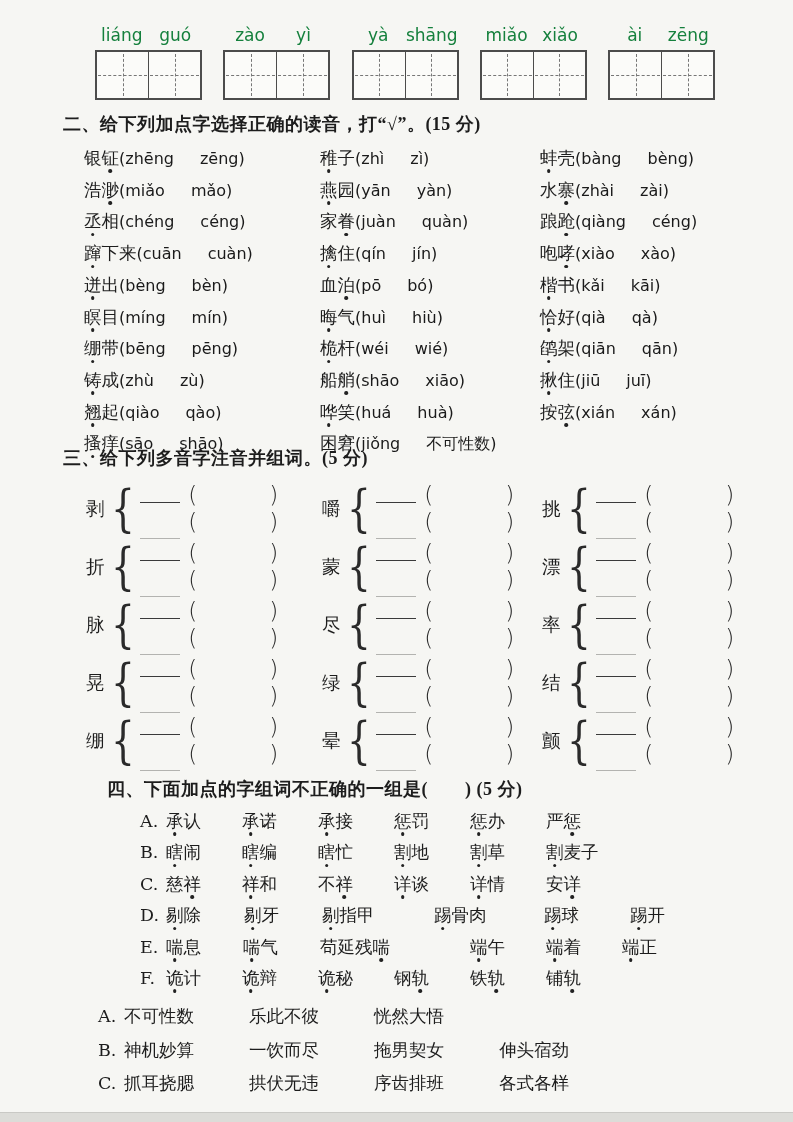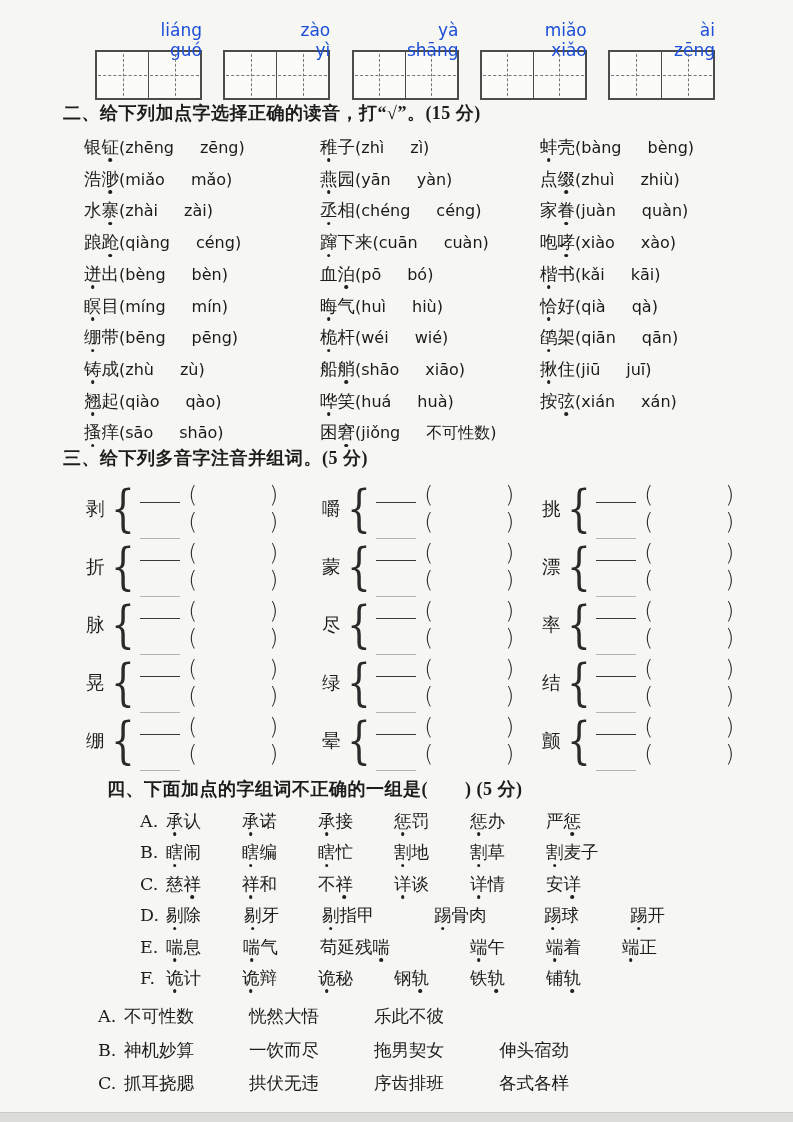--- a/index.html
+++ b/index.html
@@ -4,32 +4,32 @@
 <style>
   html,body{margin:0;padding:0;}
   body{
     width:793px;height:1122px;position:relative;overflow:hidden;
     background:#f6f6f3;color:#1d1d1d;
     font-family:"Liberation Serif","DejaVu Serif",serif;
   }
   
   .pinyin-row{position:absolute;top:20px;left:95px;width:620px;display:flex;justify-content:space-between;}
   .py-group{width:107px;}
-  .py-labels{display:flex;height:30px;align-items:flex-end;font-family:"DejaVu Sans","Liberation Sans",sans-serif;font-size:17px;color:#1d4ed8;flex-direction:column;}
+  .py-labels{display:flex;height:30px;align-items:center;font-family:"DejaVu Sans","Liberation Sans",sans-serif;font-size:17px;color:#15803d;}
   .py-syl{flex:1;text-align:center;white-space:nowrap;}
   .py-boxes{display:flex;height:50px;border:2px solid #4c4c4c;background:#fbfbf9;box-sizing:border-box;}
   .py-cell{flex:1;position:relative;}
   .py-cell + .py-cell{border-left:1.6px solid #4c4c4c;}
   .py-cell::before{content:"";position:absolute;left:50%;top:2px;bottom:2px;border-left:1.5px dashed #777;}
   .py-cell::after{content:"";position:absolute;top:50%;left:1px;right:1px;border-top:1.5px dashed #777;}
   
   .sec{position:absolute;left:0;width:100%;}
   .sec-title{padding-left:63px;font-size:18px;font-weight:700;letter-spacing:0.5px;white-space:nowrap;}
   
-  #sec2{top:101px;}
+  #sec2{top:112px;}
   .pron-grid{margin:7px 4px 0 84px;display:grid;grid-template-columns:236px 220px auto;line-height:30.7px;font-size:17.5px;}
   .p-item{white-space:nowrap;}
   .w .d{position:relative;}
   .d::after{content:"";position:absolute;left:50%;transform:translateX(-50%);bottom:-5px;width:3.6px;height:3.6px;border-radius:50%;background:#222;}
   .pin{font-family:"DejaVu Sans","Liberation Sans",sans-serif;font-size:16px;color:#1a1a1a;}
   .pin .r2{margin-left:26px;}
   
   #sec3{top:446px;}
   .poly-grid{margin:10px 0 0 86px;display:grid;grid-template-columns:236px 220px auto;row-gap:1px;}
   .m-item{height:57px;display:flex;align-items:center;}
@@ -114,26 +114,26 @@
   </div>
 
 <div class="sec" id="sec2">
   <div class="sec-title">二、给下列加点字选择正确的读音，打“√”。(15 分)</div>
   <div class="pron-grid">
       <div class="p-item"><span class="w"><span>银</span><span class="d">钲</span></span><span class="pin">(<span class="r1">zhēng</span><span class="r2">zēng</span>)</span></div>
       <div class="p-item"><span class="w"><span class="d">稚</span><span>子</span></span><span class="pin">(<span class="r1">zhì</span><span class="r2">zì</span>)</span></div>
       <div class="p-item"><span class="w"><span class="d">蚌</span><span>壳</span></span><span class="pin">(<span class="r1">bàng</span><span class="r2">bèng</span>)</span></div>
       <div class="p-item"><span class="w"><span>浩</span><span class="d">渺</span></span><span class="pin">(<span class="r1">miǎo</span><span class="r2">mǎo</span>)</span></div>
       <div class="p-item"><span class="w"><span class="d">燕</span><span>园</span></span><span class="pin">(<span class="r1">yān</span><span class="r2">yàn</span>)</span></div>
-      <div class="p-item"><span class="w"><span>点</span><span class="d">缀</span></span><span class="pin">(<span class="r1">zhuì</span><span class="r2">zhiù</span>)</span></div>
       <div class="p-item"><span class="w"><span>水</span><span class="d">寨</span></span><span class="pin">(<span class="r1">zhài</span><span class="r2">zài</span>)</span></div>
       <div class="p-item"><span class="w"><span class="d">丞</span><span>相</span></span><span class="pin">(<span class="r1">chéng</span><span class="r2">céng</span>)</span></div>
       <div class="p-item"><span class="w"><span>家</span><span class="d">眷</span></span><span class="pin">(<span class="r1">juàn</span><span class="r2">quàn</span>)</span></div>
       <div class="p-item"><span class="w"><span>踉</span><span class="d">跄</span></span><span class="pin">(<span class="r1">qiàng</span><span class="r2">céng</span>)</span></div>
       <div class="p-item"><span class="w"><span class="d">蹿</span><span>下</span><span>来</span></span><span class="pin">(<span class="r1">cuān</span><span class="r2">cuàn</span>)</span></div>
+      <div class="p-item"><span class="w"><span class="d">擒</span><span>住</span></span><span class="pin">(<span class="r1">qín</span><span class="r2">jín</span>)</span></div>
       <div class="p-item"><span class="w"><span>咆</span><span class="d">哮</span></span><span class="pin">(<span class="r1">xiào</span><span class="r2">xào</span>)</span></div>
       <div class="p-item"><span class="w"><span class="d">迸</span><span>出</span></span><span class="pin">(<span class="r1">bèng</span><span class="r2">bèn</span>)</span></div>
       <div class="p-item"><span class="w"><span>血</span><span class="d">泊</span></span><span class="pin">(<span class="r1">pō</span><span class="r2">bó</span>)</span></div>
       <div class="p-item"><span class="w"><span class="d">楷</span><span>书</span></span><span class="pin">(<span class="r1">kǎi</span><span class="r2">kāi</span>)</span></div>
       <div class="p-item"><span class="w"><span class="d">瞑</span><span>目</span></span><span class="pin">(<span class="r1">míng</span><span class="r2">mín</span>)</span></div>
       <div class="p-item"><span class="w"><span class="d">晦</span><span>气</span></span><span class="pin">(<span class="r1">huì</span><span class="r2">hiù</span>)</span></div>
       <div class="p-item"><span class="w"><span class="d">恰</span><span>好</span></span><span class="pin">(<span class="r1">qià</span><span class="r2">qà</span>)</span></div>
       <div class="p-item"><span class="w"><span class="d">绷</span><span>带</span></span><span class="pin">(<span class="r1">bēng</span><span class="r2">pēng</span>)</span></div>
       <div class="p-item"><span class="w"><span class="d">桅</span><span>杆</span></span><span class="pin">(<span class="r1">wéi</span><span class="r2">wié</span>)</span></div>
       <div class="p-item"><span class="w"><span class="d">鹐</span><span>架</span></span><span class="pin">(<span class="r1">qiān</span><span class="r2">qān</span>)</span></div>
@@ -422,22 +422,22 @@
         <span class="w"><span>铺</span><span class="d">轨</span></span>
       </div>
     </div>
 </div>
 
 <div class="sec" id="sec5">
   <div class="five-rows">
       <div class="five-row">
         <span class="opt-label">A.</span>
         <span>不可性数</span>
+        <span>乐此不彼</span>
         <span>恍然大悟</span>
-        <span>乐此不彼</span>
       </div>
       <div class="five-row">
         <span class="opt-label">B.</span>
         <span>神机妙算</span>
         <span>一饮而尽</span>
         <span>拖男契女</span>
         <span>伸头宿劲</span>
       </div>
       <div class="five-row">
         <span class="opt-label">C.</span>

